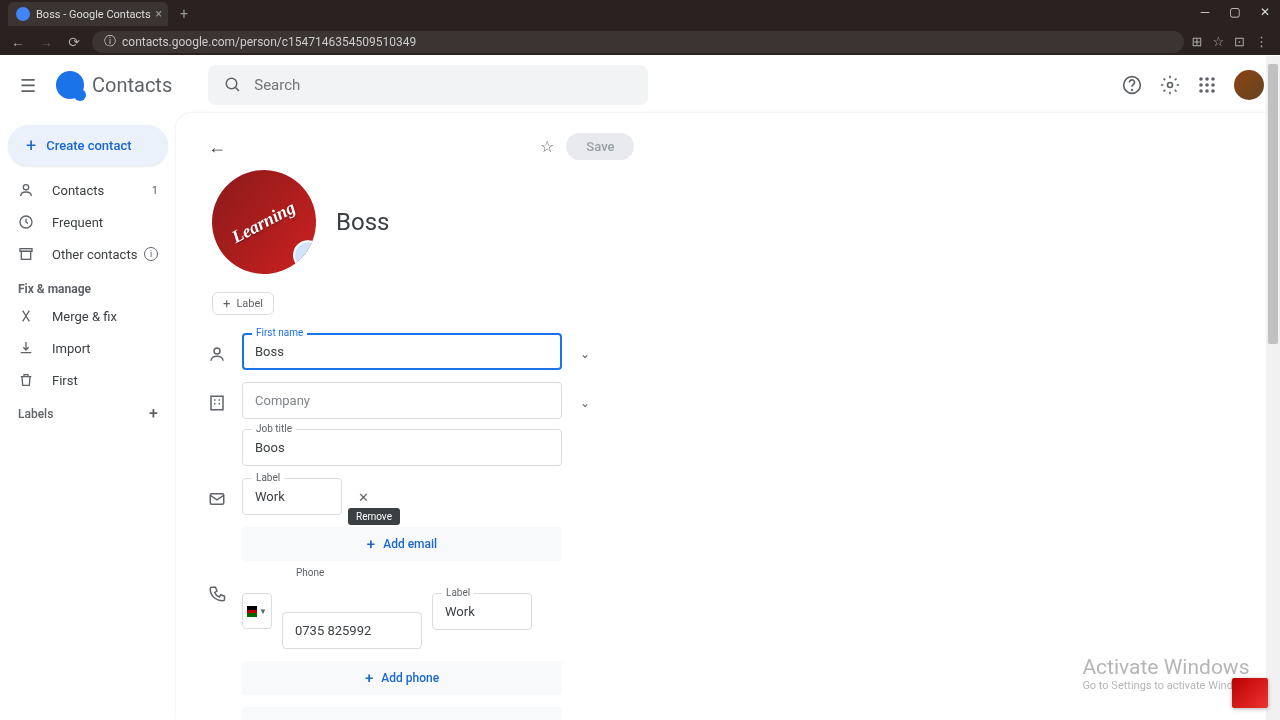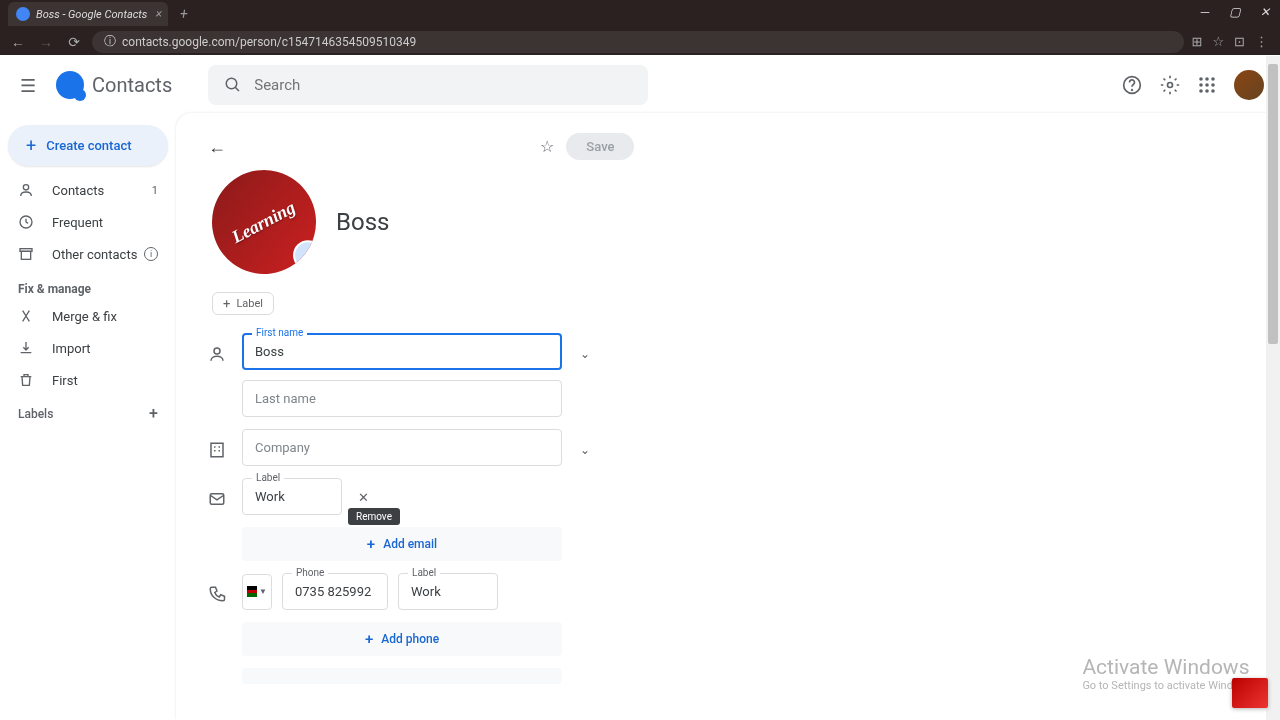--- a/index.html
+++ b/index.html
@@ -1,20 +1,20 @@
 <!DOCTYPE html>
 <html><head>
 <meta charset="utf-8">
 <style>
 * { box-sizing: border-box; margin: 0; padding: 0; font-family: 'Google Sans', Roboto, Arial, sans-serif; }
 body { width: 1280px; height: 720px; overflow: hidden; background: #fff; position: relative; }
 
 
 .browser-chrome { background: #2b2121; height: 55px; }
-.tab-strip { height: 28px; display: flex; align-items: center; padding-left: 8px; font-style: italic; }
+.tab-strip { height: 28px; display: flex; align-items: center; padding-left: 8px; }
 .tab { background: #3c3333; height: 24px; width: 160px; border-radius: 6px 6px 0 0; display: flex; align-items: center; padding: 0 8px; font-size: 11px; color: #ddd; gap: 6px; position: relative; }
 .tab .favicon { width: 14px; height: 14px; background: #4285f4; border-radius: 50%; flex-shrink: 0; }
 .tab .close-tab { position: absolute; right: 6px; color: #999; font-size: 12px; }
 .new-tab { color: #999; font-size: 14px; margin-left: 12px; }
 .window-controls { position: absolute; right: 0; top: 0; display: flex; }
 .win-btn { width: 30px; height: 24px; display: flex; align-items: center; justify-content: center; color: #ddd; font-size: 12px; }
 .address-bar { height: 27px; display: flex; align-items: center; padding: 0 8px; gap: 8px; }
 .nav-btn { width: 20px; height: 20px; display: flex; align-items: center; justify-content: center; color: #aaa; font-size: 14px; }
 .url-bar { flex: 1; background: #3c3333; border-radius: 14px; height: 22px; display: flex; align-items: center; padding: 0 12px; color: #ccc; font-size: 12px; gap: 6px; }
 .chrome-icons { display: flex; gap: 10px; color: #aaa; font-size: 13px; padding-right: 4px; }
@@ -68,21 +68,21 @@
 .inline-fields { display: flex; gap: 10px; align-items: center; }
 .field { position: relative; }
 .field input, .field select { border: 1px solid #dadce0; border-radius: 4px; padding: 10px 12px; font-size: 13px; color: #3c4043; outline: none; background: #fff; font-family: inherit; }
 .field input::placeholder { color: #80868b; }
 .field.floating .flabel { position: absolute; top: -6px; left: 10px; background: #fff; padding: 0 4px; font-size: 10px; color: #5f6368; }
 .field.focused input { border: 2px solid #1a73e8; padding: 9px 11px; }
 .field.focused .flabel { color: #1a73e8; }
 .w-320 { width: 320px; }
 .w-200 { width: 200px; }
 .w-100 { width: 100px; }
-.w-130 { width: 106px; }
+.w-130 { width: 140px; margin-top: 39px; }
 .expand-btn { color: #5f6368; font-size: 12px; margin-top: 14px; margin-left: 4px; }
 .remove-btn { color: #5f6368; font-size: 13px; margin-top: 12px; margin-left: 2px; position: relative; }
 .tooltip { position: absolute; background: #3c4043; color: #fff; font-size: 10px; padding: 3px 8px; border-radius: 3px; top: 18px; left: -10px; white-space: nowrap; }
 .add-btn { width: 320px; background: #f8f9fa; border-radius: 4px; padding: 8px; text-align: center; color: #1967d2; font-size: 12px; font-weight: 500; display: flex; align-items: center; justify-content: center; gap: 8px; margin-left: 34px; margin-bottom: 12px; }
 .add-btn .plus-a { font-size: 15px; }
 .flag { width: 30px; height: 36px; border: 1px solid #dadce0; border-radius: 4px; display: flex; align-items: center; justify-content: center; font-size: 12px; gap: 2px; padding: 0 4px; }
 .flag-img { width: 16px; height: 11px; background: linear-gradient(to bottom, #000 33%, #b00 33%, #b00 66%, #060 66%); }
 
 .watermark { position: absolute; bottom: 28px; right: 24px; color: #b5b5b5; }
 .watermark .w1 { font-size: 21px; }
@@ -275,41 +275,42 @@
           <svg width="18" height="18" viewBox="0 0 24 24" fill="none" stroke="#5f6368" stroke-width="2">
               <circle cx="12" cy="8" r="4"></circle>
               <path d="M4 21c0-4 4-6 8-6s8 2 8 6"></path>
             </svg>
         </span>
         <div class="fields">
           <div class="field floating focused">
             <span class="flabel">First name</span>
             <input class="w-320" type="text" value="Boss" style="">
           </div>
-          <div class="field">
-            <input class="w-320" type="text" placeholder="Last name" style="">
-          </div>
         </div>
         <span class="expand-btn">⌄</span>
       </div>
 
       <div class="form-row">
         <span class="row-icon">
           <svg width="18" height="18" viewBox="0 0 24 24" fill="none" stroke="#5f6368" stroke-width="2">
               <rect x="4" y="3" width="16" height="18"></rect>
               <line x1="8" y1="8" x2="10" y2="8"></line>
               <line x1="14" y1="8" x2="16" y2="8"></line>
               <line x1="8" y1="13" x2="10" y2="13"></line>
               <line x1="14" y1="13" x2="16" y2="13"></line>
             </svg>
         </span>
         <div class="fields">
           <div class="field">
             <input class="w-320" type="text" placeholder="Company" style="">
           </div>
+          <div class="field floating">
+            <span class="flabel">Job title</span>
+            <input class="w-320" type="text" value="Boos" style="">
+          </div>
         </div>
         <span class="expand-btn">⌄</span>
       </div>
 
       <div class="form-row">
         <span class="row-icon">
           <svg width="18" height="18" viewBox="0 0 24 24" fill="none" stroke="#5f6368" stroke-width="2">
               <rect x="3" y="5" width="18" height="14" rx="2"></rect>
               <path d="M3 7l9 6 9-6"></path>
             </svg>

